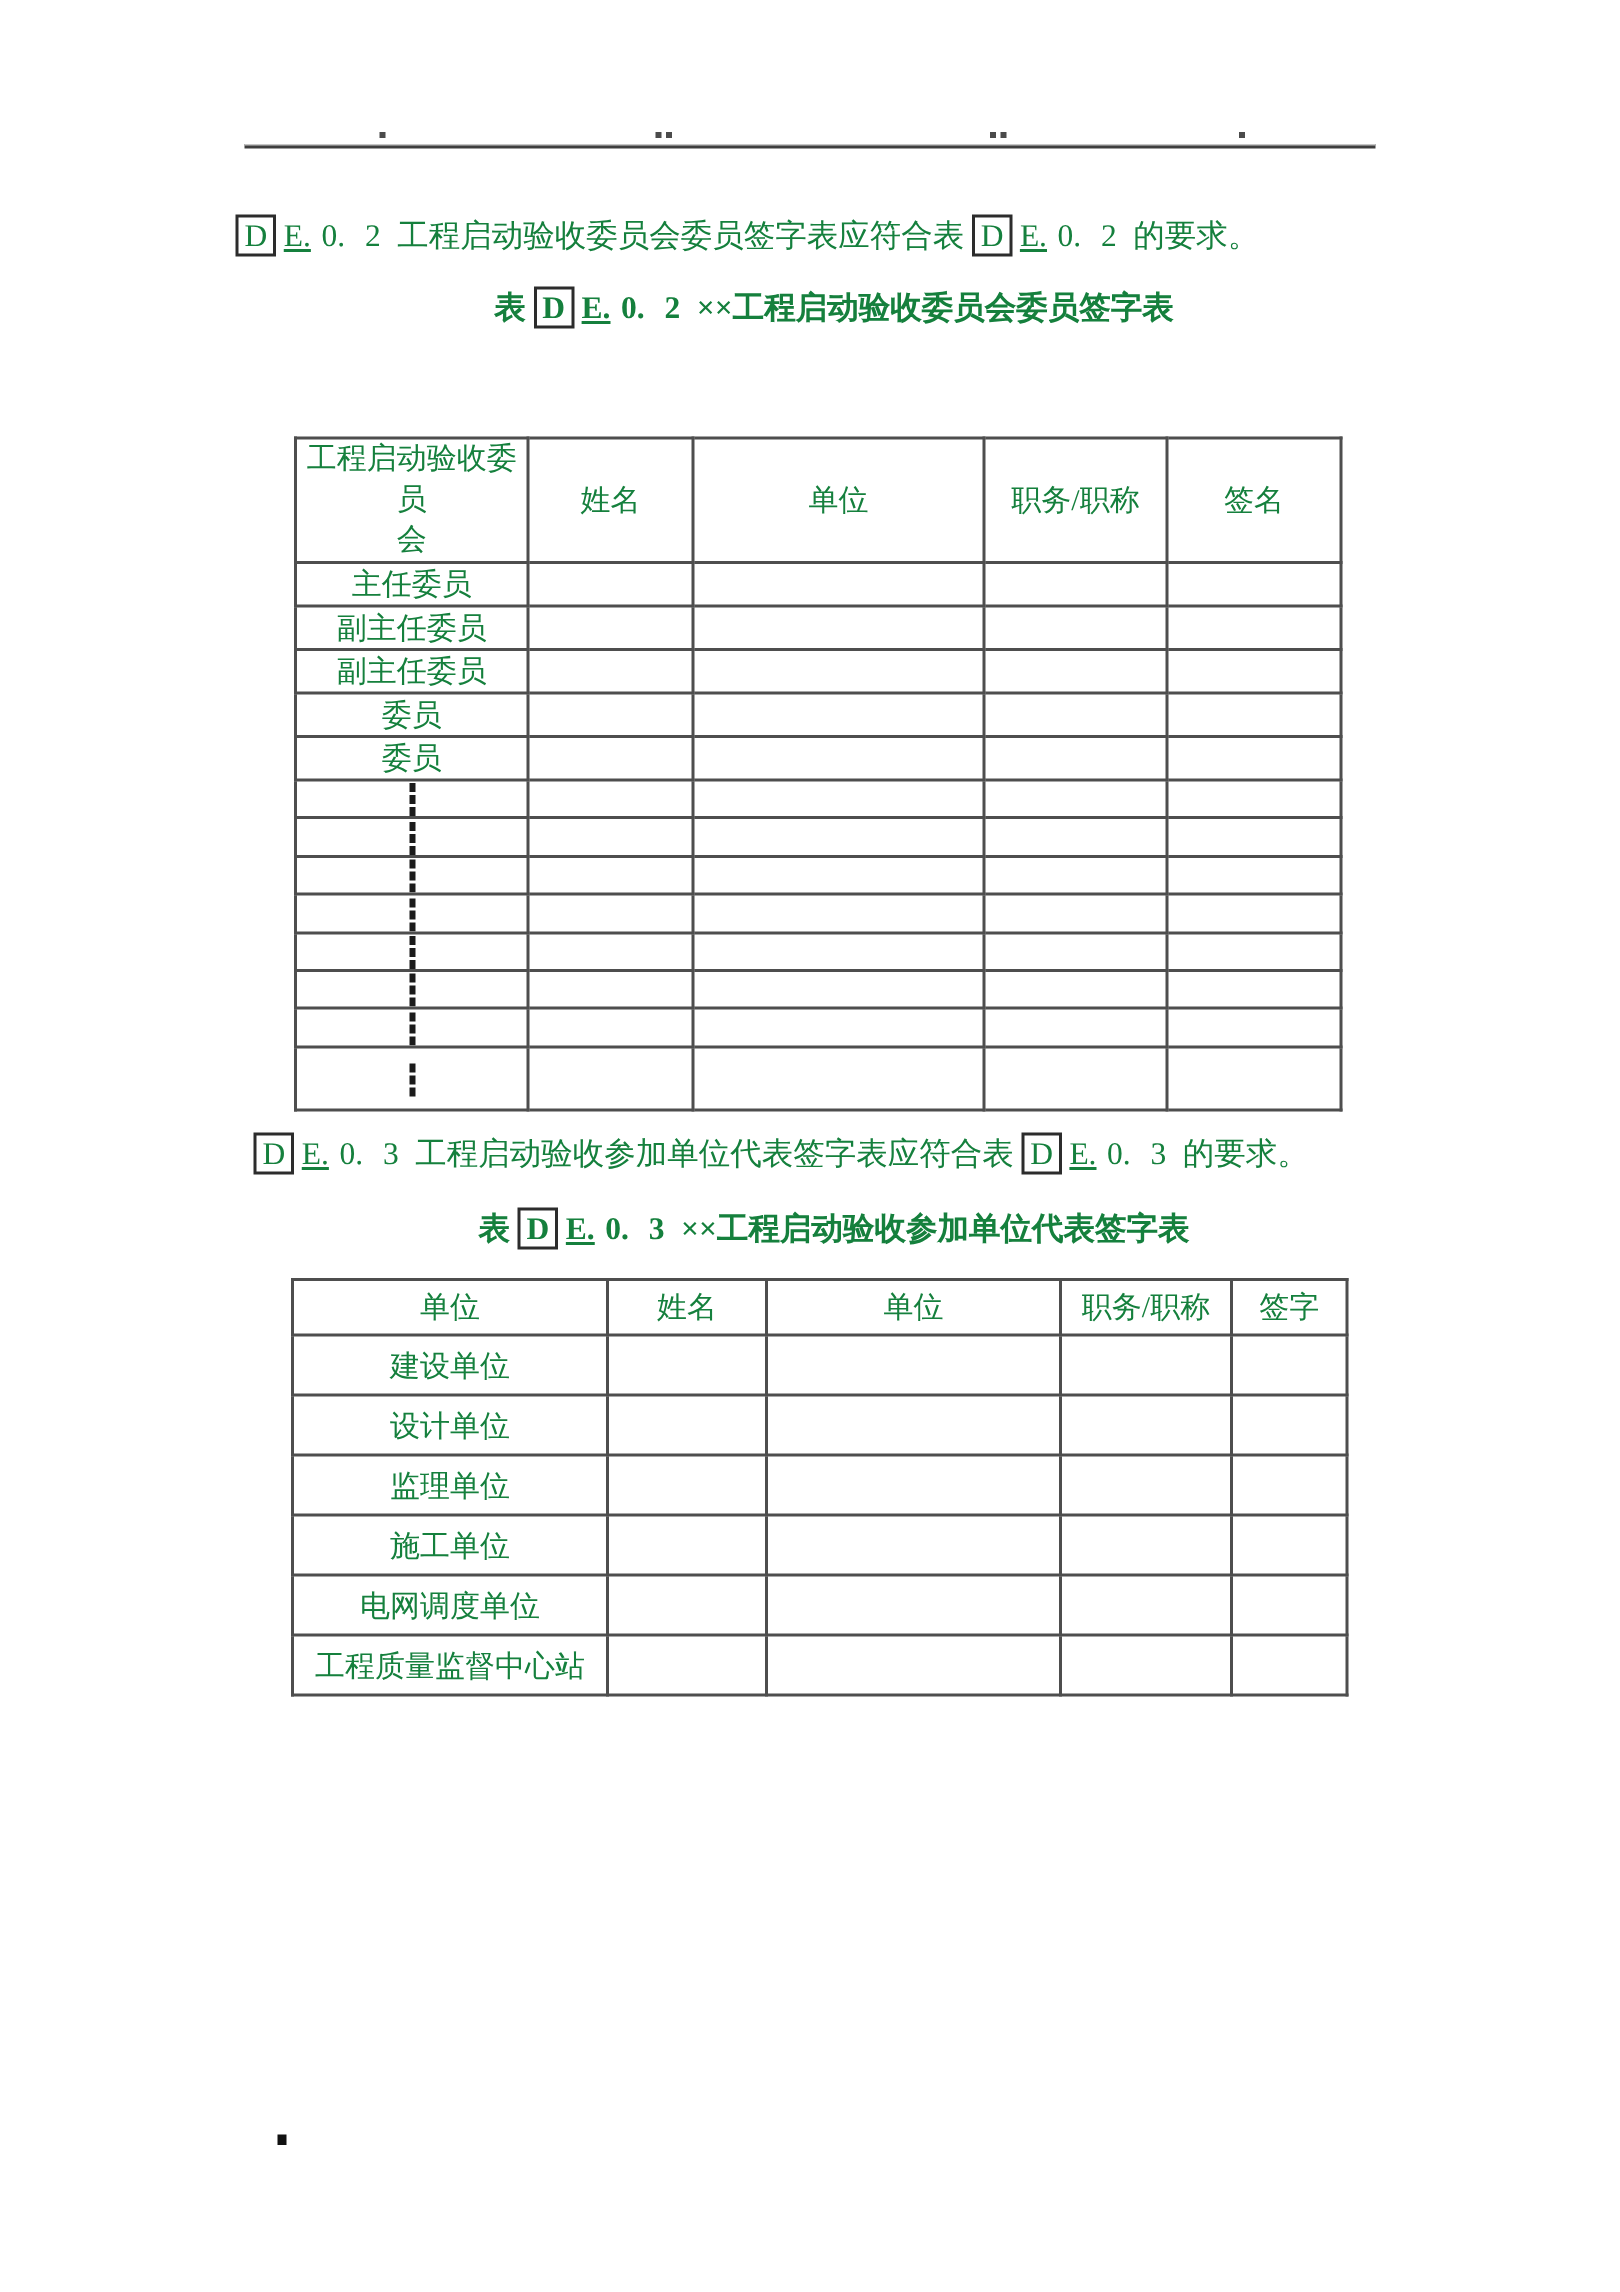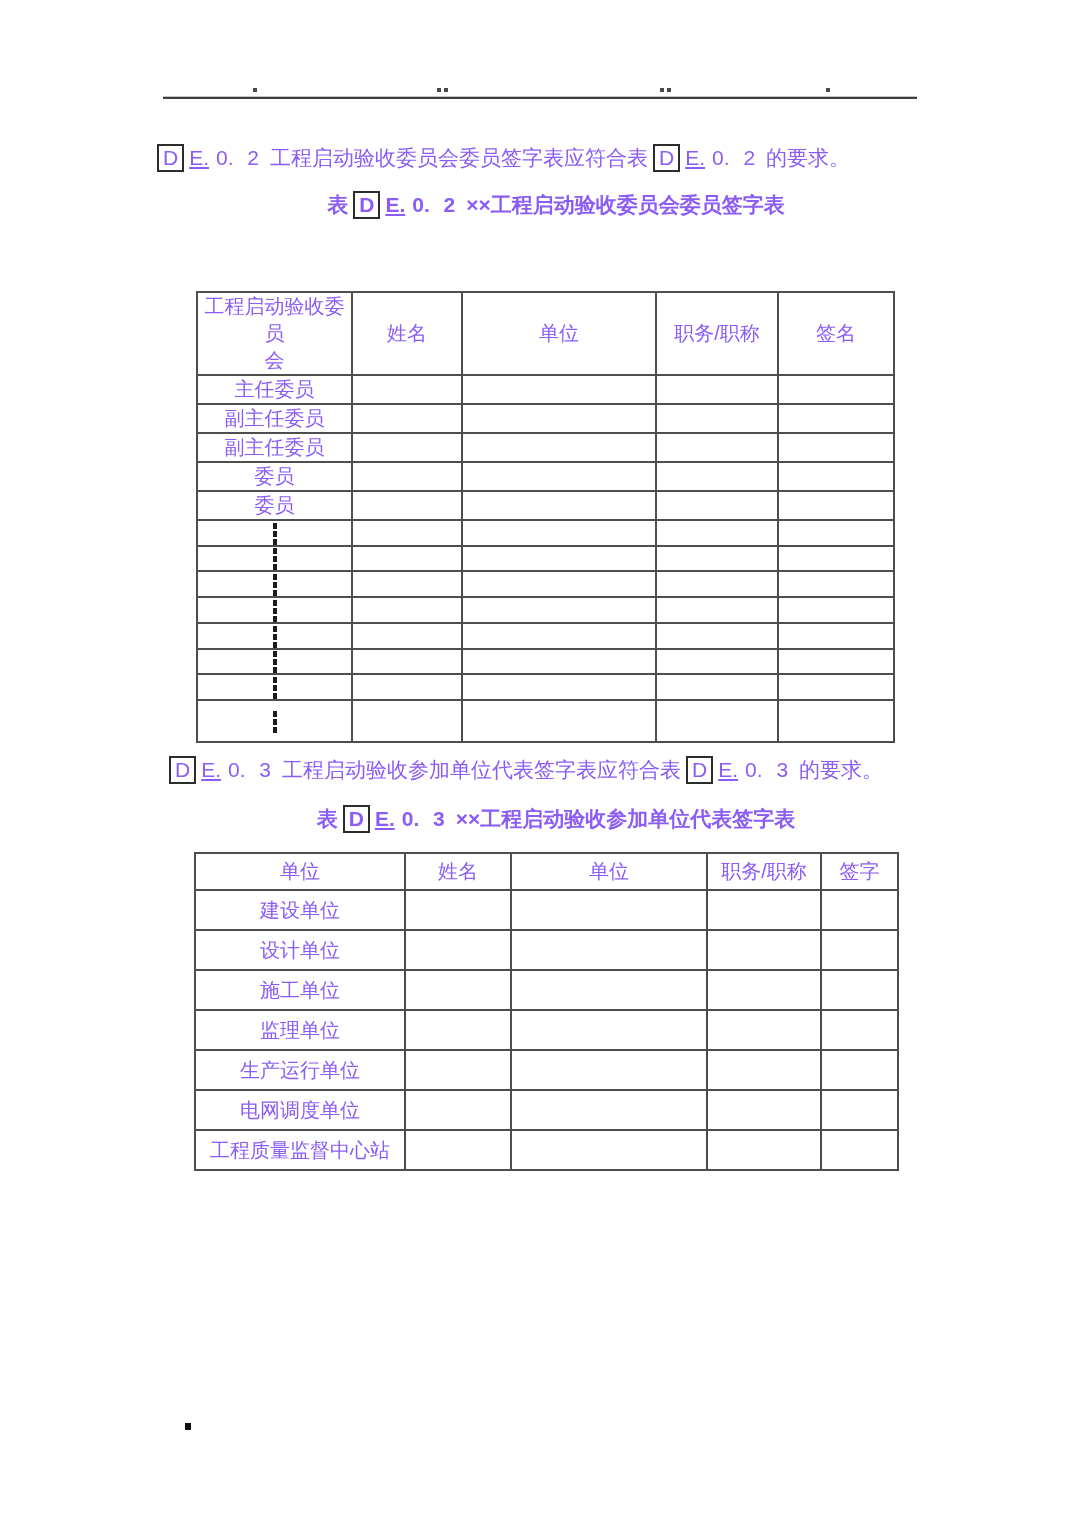--- a/index.html
+++ b/index.html
@@ -1,17 +1,17 @@
 <!DOCTYPE html>
 <html><head>
 <meta charset="utf-8">
 <style>
   html,body{margin:0;padding:0;background:#ffffff;}
   .page{position:relative;width:1080px;height:1528px;background:#ffffff;overflow:hidden;
-        font-family:Liberation Sans, sans-serif;color:#8b5cf6;}
+        font-family:Liberation Serif, serif;color:#15803d;}
   .abs{position:absolute;}
   
   .rule{left:163px;top:96px;width:754px;height:2px;background:#3e3e3e;border-top:1px solid #c6c6c6;}
   .hdot{width:4px;height:4px;background:#4b4b4b;top:88px;}
   
   .clause{left:157px;font-size:21px;line-height:31px;white-space:nowrap;}
   .dbox{display:inline-block;border:2px solid #2c2c2c;padding:0 4px;margin-right:5px;line-height:24px;}
   .eu{text-decoration:underline;margin-right:7px;}
   .num{margin-right:11px;word-spacing:8px;}
   .seg{margin-right:5px;}
@@ -231,35 +231,28 @@
           <td></td>
         </tr>
     <tr class="t2row">
           <td>设计单位</td>
           <td></td>
           <td></td>
           <td></td>
           <td></td>
         </tr>
     <tr class="t2row">
+          <td>监理单位</td>
+          <td></td>
+          <td></td>
+          <td></td>
+          <td></td>
+        </tr>
+    <tr class="t2row">
           <td>施工单位</td>
-          <td></td>
-          <td></td>
-          <td></td>
-          <td></td>
-        </tr>
-    <tr class="t2row">
-          <td>监理单位</td>
-          <td></td>
-          <td></td>
-          <td></td>
-          <td></td>
-        </tr>
-    <tr class="t2row">
-          <td>生产运行单位</td>
           <td></td>
           <td></td>
           <td></td>
           <td></td>
         </tr>
     <tr class="t2row">
           <td>电网调度单位</td>
           <td></td>
           <td></td>
           <td></td>

